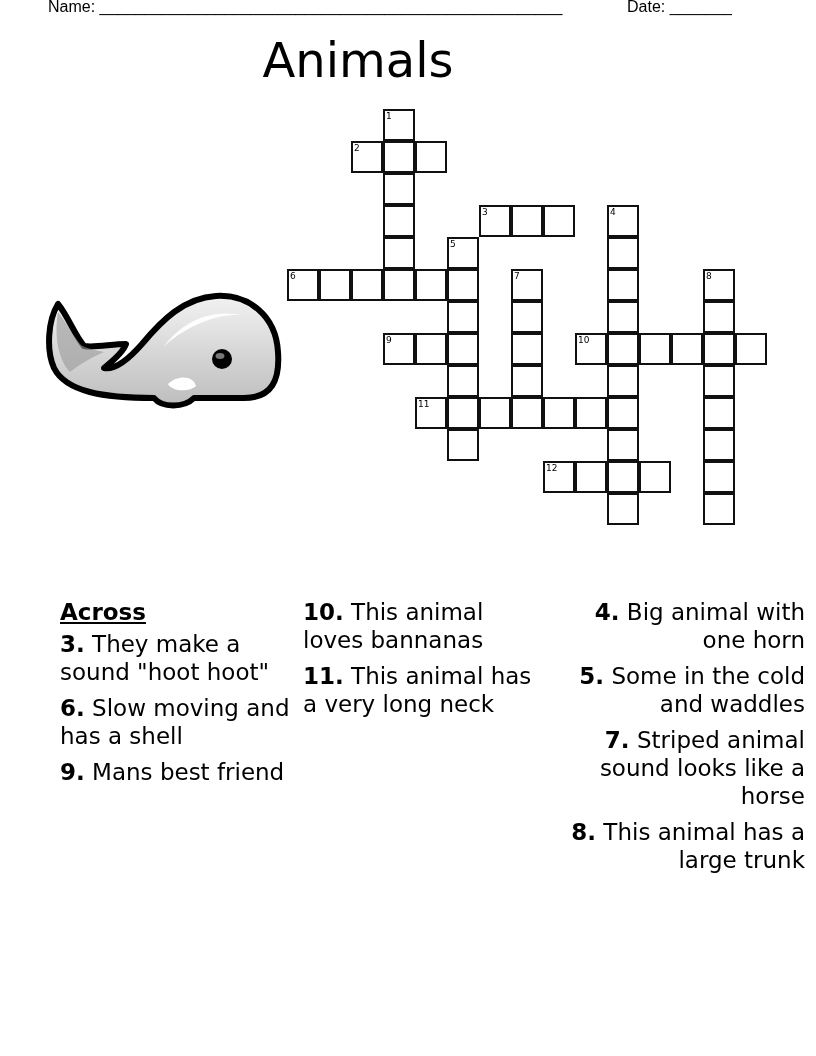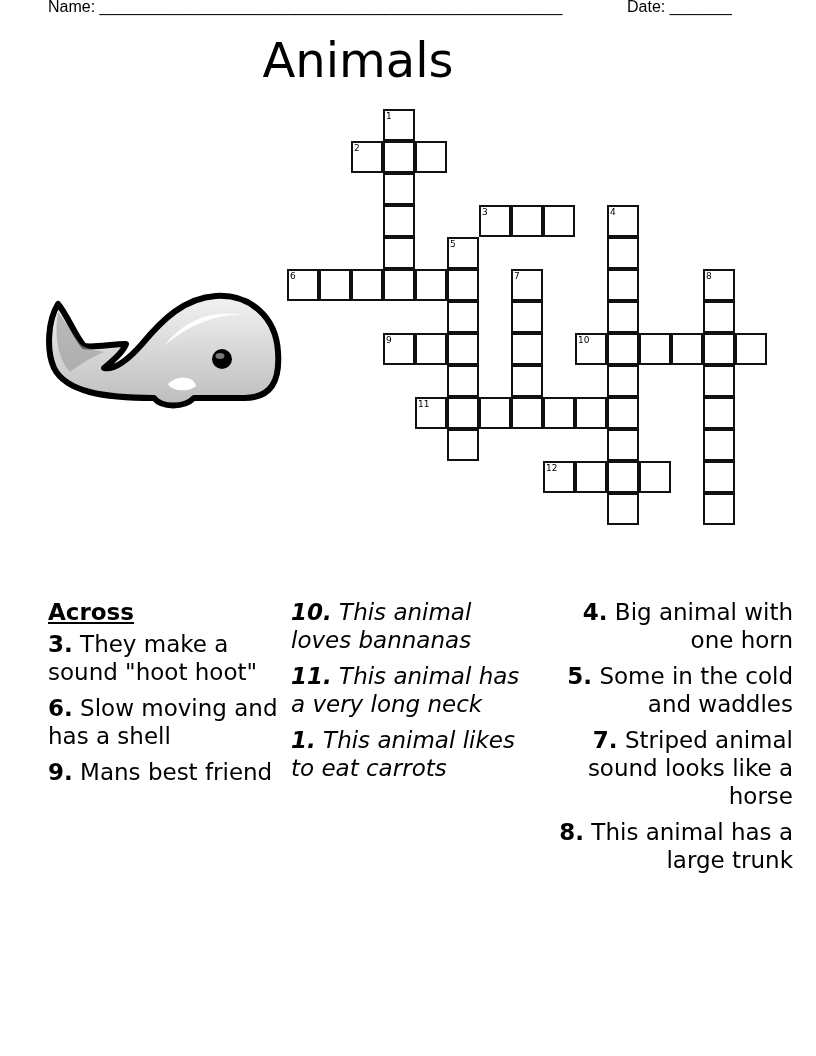--- a/index.html
+++ b/index.html
@@ -5,23 +5,23 @@
     html, body { margin: 0; padding: 0; background: #ffffff; }
     body { width: 816px; height: 1056px; position: relative; overflow: hidden; font-family: "DejaVu Sans", sans-serif; color: #000; }
     .header-line { position: absolute; top: -2px; font-family: "Liberation Sans", sans-serif; font-size: 16px; white-space: pre; }
     #name-label { left: 48px; }
     #date-label { left: 627px; }
     .title { position: absolute; top: 32px; left: 0; width: 716px; text-align: center; font-family: "DejaVu Sans", sans-serif; font-size: 48px; letter-spacing: 0px; }
     .grid { position: absolute; left: 0; top: 0; width: 816px; height: 560px; }
     .cell { position: absolute; width: 32px; height: 32px; box-sizing: border-box; border: 2px solid #111; background: #fff; margin-left: -1px; margin-top: -1px; }
     .cell .num { position: absolute; left: 1px; top: 0px; font-family: "DejaVu Sans", sans-serif; font-size: 9px; line-height: 10px; }
     .whale { position: absolute; left: 44px; top: 290px; width: 240px; height: 122px; }
-    .clues { position: absolute; top: 598px; font-family: "DejaVu Sans", sans-serif; font-size: 23px; line-height: 28px; }
+    .clues { position: absolute; top: 598px; font-family: "DejaVu Sans", sans-serif; font-size: 23px; line-height: 28px; margin-left: 12px; }
     .col1 { left: 48px; width: 235px; }
-    .col2 { left: 291px; width: 235px; font-style: italic; }
+    .col2 { left: 291px; width: 235px; }
     .col3 { left: 533px; width: 260px; text-align: right; }
     .heading { font-weight: bold; text-decoration: underline; margin-bottom: 4px; }
     .clue { margin-bottom: 8px; }
     .clue .cnum { font-weight: bold; }
   </style>
 </head>
 <body>
 
 <div id="name-label" class="header-line">Name: ____________________________________________________</div>
 <div id="date-label" class="header-line">Date: _______</div>
@@ -131,21 +131,20 @@
 <div class="clues col1">
   <div class="heading">Across</div>
   <div class="clue"><span class="cnum">3</span><span class="cnum">.</span> <span>They make a sound "hoot hoot"</span></div>
   <div class="clue"><span class="cnum">6</span><span class="cnum">.</span> <span>Slow moving and has a shell</span></div>
   <div class="clue"><span class="cnum">9</span><span class="cnum">.</span> <span>Mans best friend</span></div>
 </div>
 
 <div class="clues col2">
   <div class="clue"><span class="cnum">10</span><span class="cnum">.</span> <span>This animal loves bannanas</span></div>
   <div class="clue"><span class="cnum">11</span><span class="cnum">.</span> <span>This animal has a very long neck</span></div>
-  <div class="clue"><span class="cnum">1</span><span class="cnum">.</span> <span>This animal likes to eat carrots</span></div>
 </div>
 
 <div class="clues col3">
   <div class="clue"><span class="cnum">4</span><span class="cnum">.</span> <span>Big animal with one horn</span></div>
   <div class="clue"><span class="cnum">5</span><span class="cnum">.</span> <span>Some in the cold and waddles</span></div>
   <div class="clue"><span class="cnum">7</span><span class="cnum">.</span> <span>Striped animal sound looks like a horse</span></div>
   <div class="clue"><span class="cnum">8</span><span class="cnum">.</span> <span>This animal has a large trunk</span></div>
 </div>
 
 </body></html>

